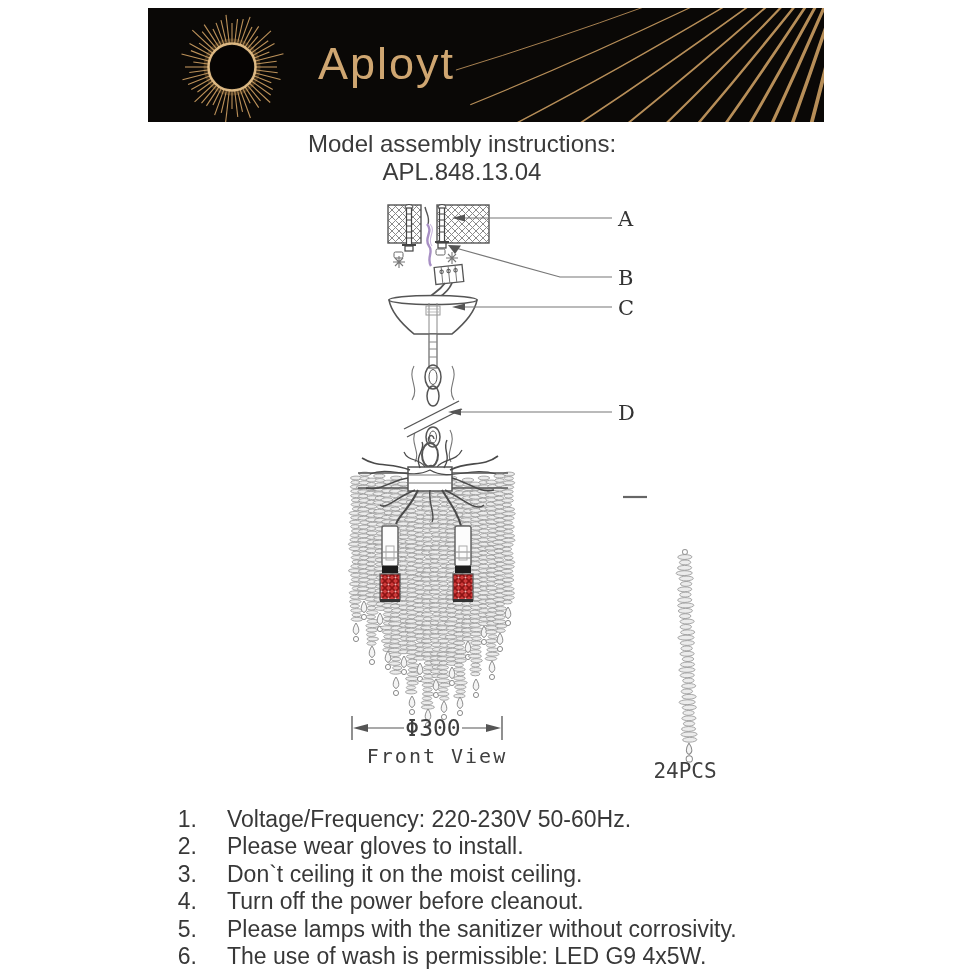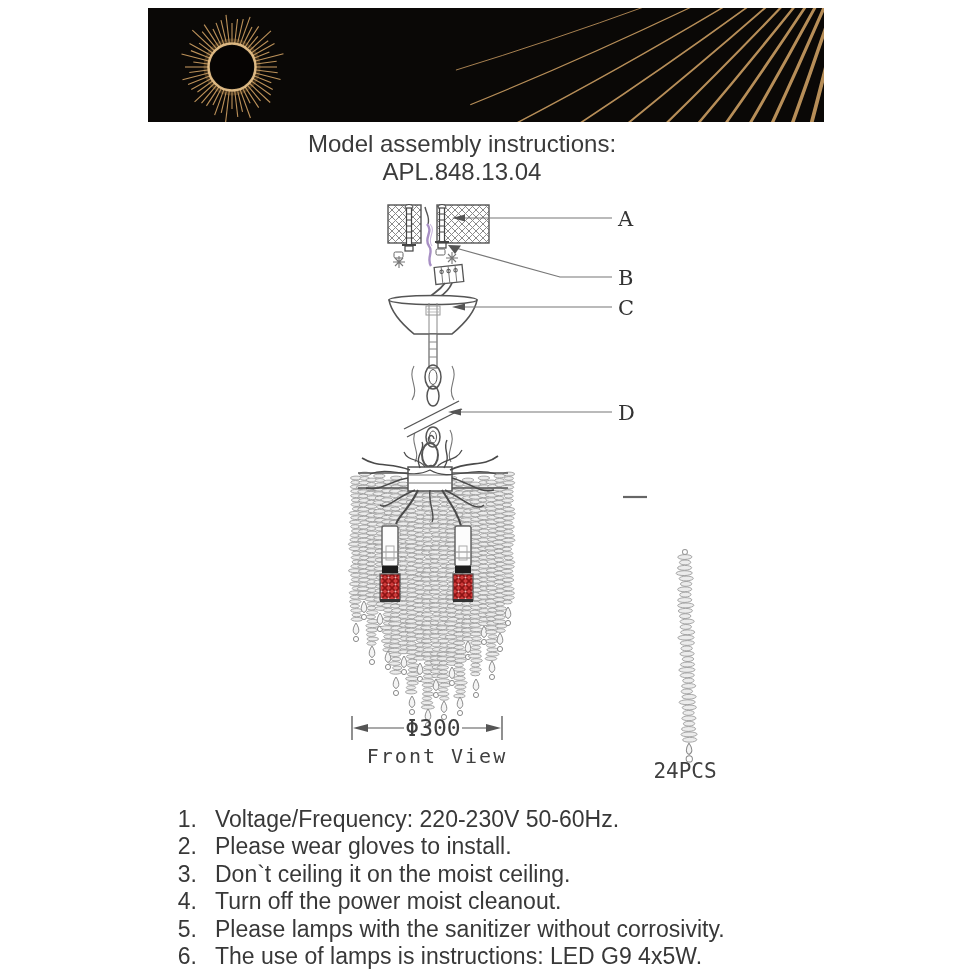--- a/index.html
+++ b/index.html
@@ -20,21 +20,21 @@
   
   .diagram{position:absolute;left:140px;top:195px;width:690px;height:600px;}
   .cadtext{font-family:"DejaVu Sans Mono","Liberation Mono",monospace;fill:#3f3f3f;}
   .callout{font-family:"DejaVu Serif","Liberation Serif",serif;fill:#333;}
 
   
   .instructions{position:absolute;left:150px;top:806px;width:700px;color:#383838;
                 font-size:23px;line-height:27.4px;}
   .instructions .row{display:flex;}
   .instructions .num{width:47px;text-align:right;padding-right:18px;flex:0 0 auto;}
-  .instructions .txt{flex:1;}
+  .instructions .txt{flex:1;margin-left:12px;}
 </style>
 </head>
 <body>
 
 <div class="page">
 
   <div class="header">
     <svg class="logo-burst" id="logoBurst" viewBox="0 0 110 110">
         <circle cx="55" cy="55" r="26" fill="none" stroke="#9a7340" stroke-width="5" opacity="0.35"></circle>
         <line x1="78" y1="55" x2="100" y2="55" stroke="#c79a5f" stroke-width="1.1" opacity="0.95"></line>
@@ -85,20 +85,21 @@
         <line x1="70.91494379777907" y1="36.13752914608824" x2="80.861783671391" y2="24.348484862393384" stroke="#c79a5f" stroke-width="1.1" opacity="0.95"></line>
         <line x1="72.21574720793532" y1="38.98558780348479" x2="93.92255890489724" y2="18.793502860052563" stroke="#c79a5f" stroke-width="1.1" opacity="0.95"></line>
         <line x1="74.75161278144776" y1="40.68476838237487" x2="91.21129009932088" y2="28.755408701020595" stroke="#c79a5f" stroke-width="1.1" opacity="0.95"></line>
         <line x1="75.36548859002382" y1="43.77693539514297" x2="97.50188923135406" y2="31.577952128994035" stroke="#c79a5f" stroke-width="1.1" opacity="0.95"></line>
         <line x1="77.44038982444995" y1="46.06395684652809" x2="92.40064970741659" y2="40.10659474421349" stroke="#c79a5f" stroke-width="1.1" opacity="0.95"></line>
         <line x1="77.3316618007992" y1="49.220526707455456" x2="106.45991632358074" y2="41.68208328239736" stroke="#c79a5f" stroke-width="1.1" opacity="0.95"></line>
         <line x1="78.8250129783533" y1="51.96247565756585" x2="99.67189933441243" y2="49.30464185793596" stroke="#c79a5f" stroke-width="1.1" opacity="0.95"></line>
         <circle cx="55" cy="55" r="23.5" fill="none" stroke="#f0c98f" stroke-width="2.5" opacity="0.9"></circle>
         <circle cx="55" cy="55" r="21" fill="#060403"></circle>
       </svg>
+    <div class="brand">Aployt</div>
     <svg class="corner-rays" id="cornerRays" viewBox="0 0 676 114">
         <path d="M712,-85 Q493.18289661738936,5.284690104379779 307.9321730620594,62.06866163003761" fill="none" stroke="#c79a5f" stroke-width="0.90" opacity="0.92"></path>
         <path d="M712,-85 Q501.88439098323926,24.012296772041935 322.2876515742405,96.7258525485008" fill="none" stroke="#c79a5f" stroke-width="1.16" opacity="0.92"></path>
         <path d="M712,-85 Q512.1849920049802,41.91025403784439 339.60907637269133,129.99999999999997" fill="none" stroke="#c79a5f" stroke-width="1.42" opacity="0.92"></path>
         <path d="M712,-85 Q524.006305889164,58.84234763991241 359.7646209557336,161.63786763094996" fill="none" stroke="#c79a5f" stroke-width="1.68" opacity="0.92"></path>
         <path d="M712,-85 Q537.2583652992271,74.67971412205637 382.6008894588395,191.39867216521196" fill="none" stroke="#c79a5f" stroke-width="1.94" opacity="0.92"></path>
         <path d="M712,-85 Q551.840314061247,89.30182156248401 407.9440840897846,219.05591591021545" fill="none" stroke="#c79a5f" stroke-width="2.20" opacity="0.92"></path>
         <path d="M712,-85 Q567.6411747403232,102.5973868945037 435.6013278347881,244.39911054116055" fill="none" stroke="#c79a5f" stroke-width="2.46" opacity="0.92"></path>
         <path d="M712,-85 Q584.5406932458675,114.4652228378571 465.3621323690503,267.23537904426655" fill="none" stroke="#c79a5f" stroke-width="2.72" opacity="0.92"></path>
         <path d="M712,-85 Q602.4102540378444,124.81500799501978 497.0000000000001,287.39092362730867" fill="none" stroke="#c79a5f" stroke-width="2.98" opacity="0.92"></path>
@@ -1172,24 +1173,24 @@
     <div class="row">
       <span class="num">2.</span>
       <span class="txt">Please wear gloves to install.</span>
     </div>
     <div class="row">
       <span class="num">3.</span>
       <span class="txt">Don`t ceiling it on the moist ceiling.</span>
     </div>
     <div class="row">
       <span class="num">4.</span>
-      <span class="txt">Turn off the power moist cleanout.</span>
+      <span class="txt">Turn off the power before cleanout.</span>
     </div>
     <div class="row">
       <span class="num">5.</span>
       <span class="txt">Please lamps with the sanitizer without corrosivity.</span>
     </div>
     <div class="row">
       <span class="num">6.</span>
-      <span class="txt">The use of lamps is instructions: LED G9 4x5W.</span>
+      <span class="txt">The use of wash is permissible: LED G9 4x5W.</span>
     </div>
   </div>
 </div>
 
 </body></html>

